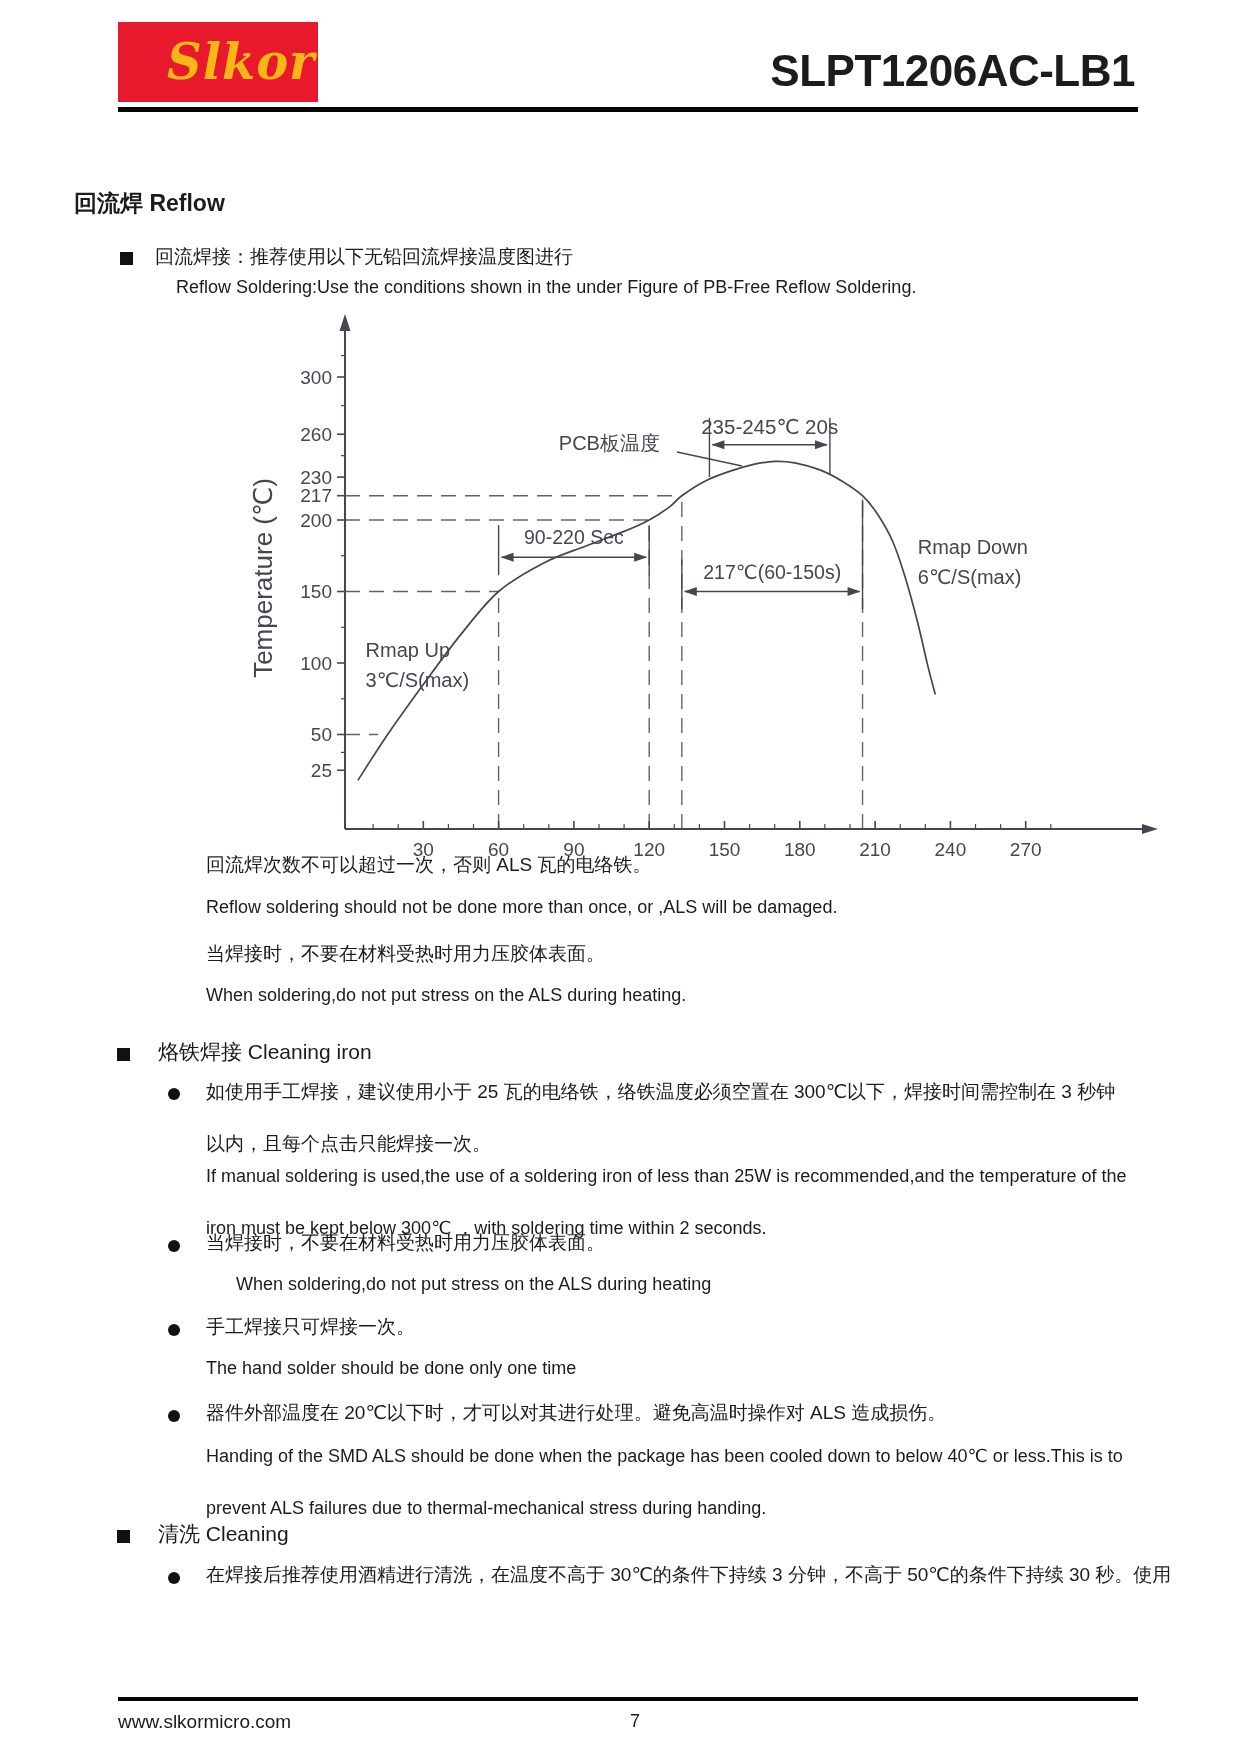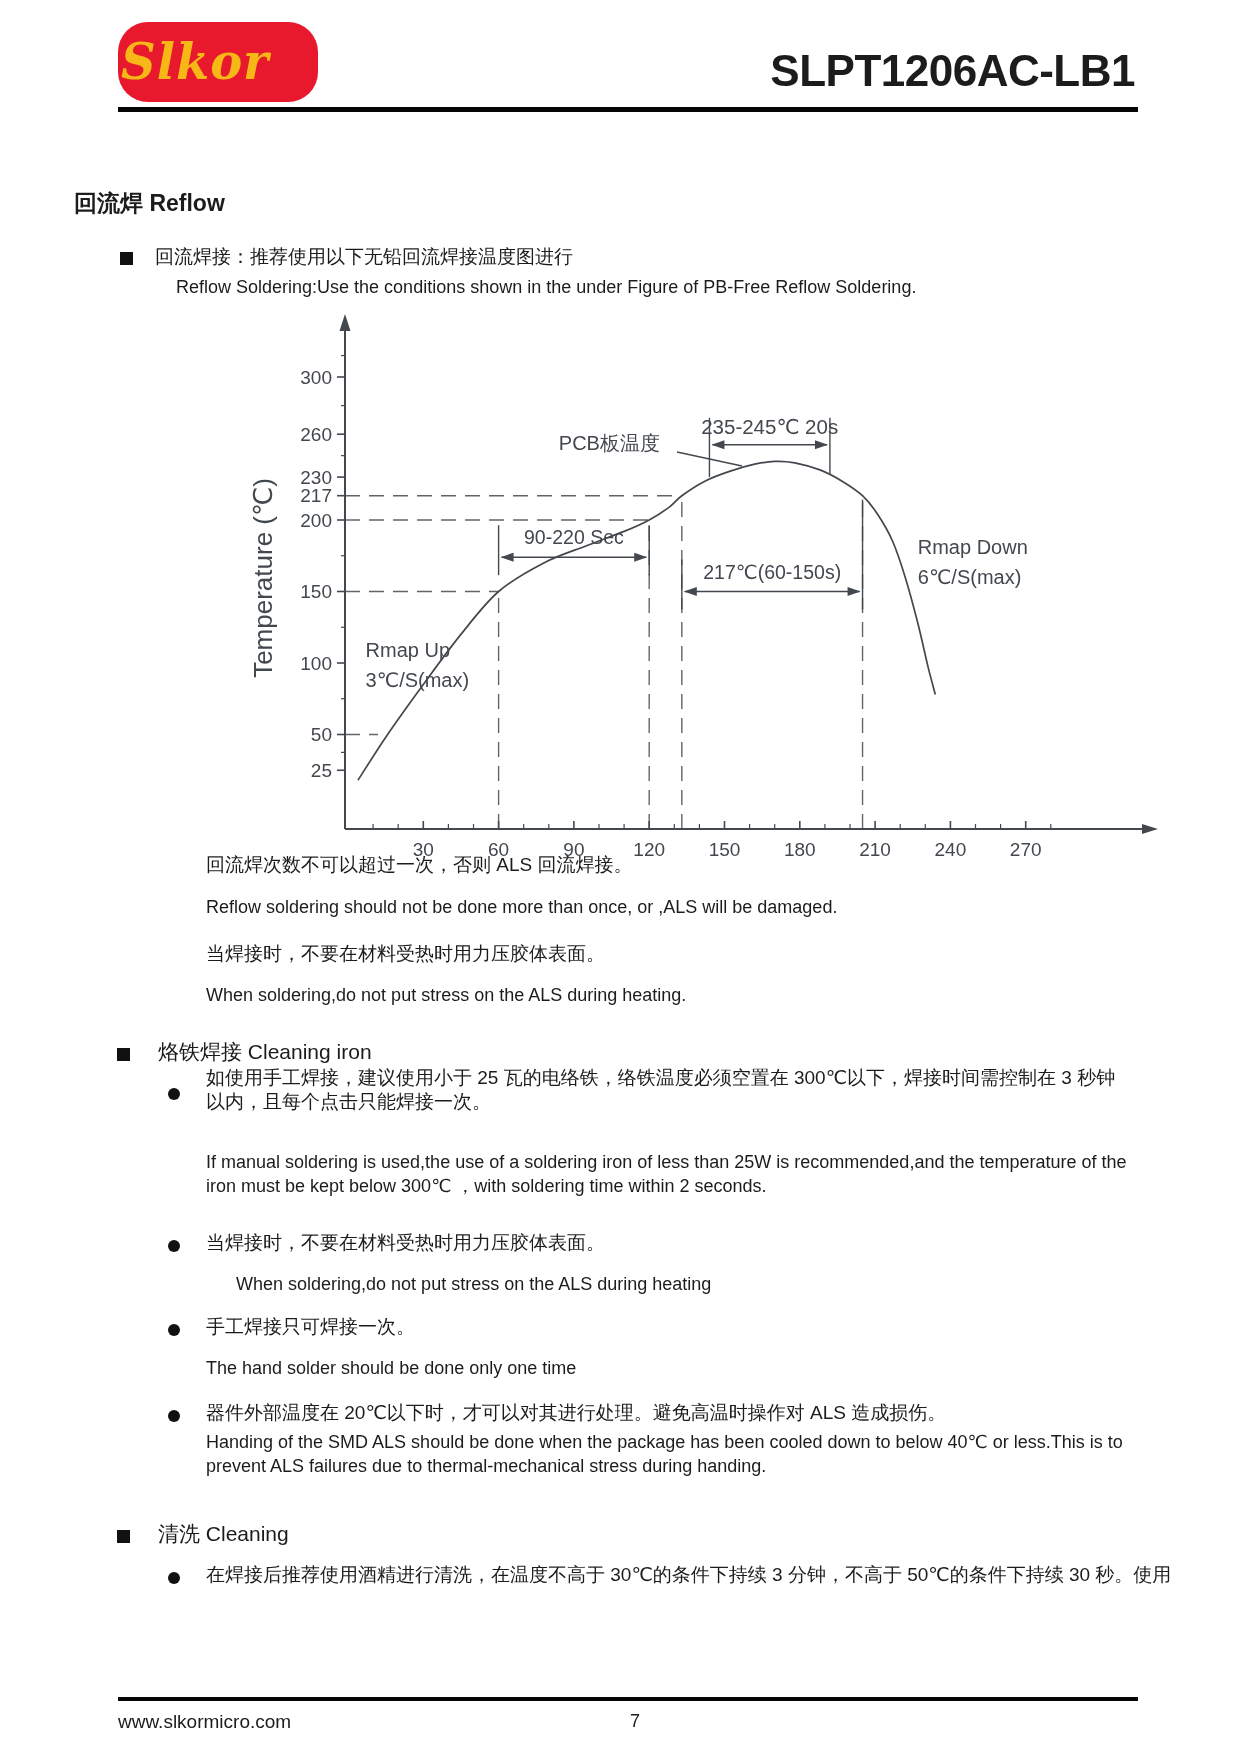--- a/index.html
+++ b/index.html
@@ -8,35 +8,35 @@
     width:1241px;height:1754px;
     margin:0 auto;
     background:#ffffff;
     font-family:"Liberation Sans","DejaVu Sans",sans-serif;
     color:#1c1c1c;
     overflow:hidden;
   }
   .abs{position:absolute;}
   
   .logo-box{left:118px;top:22px;width:200px;height:80px;background:#e8192c;
-    display:flex;align-items:center;justify-content:flex-start;border-radius:30px;}
+    display:flex;align-items:center;justify-content:flex-end;}
   .logo-text{
     font-family:"DejaVu Serif","Liberation Serif",serif;
     font-style:italic;font-weight:bold;font-size:50px;color:#f7b717;
     transform:scaleX(.96);letter-spacing:1px;line-height:1;}
   .part-number{right:106px;top:46px;font-size:44px;font-weight:bold;letter-spacing:-.5px;text-align:center;}
   .header-rule{left:118px;top:107px;width:1020px;height:5px;background:#050505;}
   
   .h1{left:74px;top:188px;font-size:23px;font-weight:bold;}
   .section-title{font-size:21px;}
   .sq{width:13px;height:13px;background:#111;}
   .dot{width:12px;height:12px;background:#111;border-radius:50%;}
   .cn{font-size:19px;}
   .en{font-size:18px;}
-  .para{line-height:24px;}
+  .para{line-height:52px;}
   .nowrap{white-space:nowrap;}
   
   .footer-rule{left:118px;top:1697px;width:1020px;height:4px;background:#050505;}
   .site{left:118px;top:1711px;font-size:19px;}
   .pageno{left:600px;top:1711px;width:70px;text-align:center;font-size:18px;}
   svg text{font-family:"Liberation Sans","DejaVu Sans",sans-serif;}
 </style>
 </head>
 <body>
 
@@ -149,21 +149,21 @@
       <line x1="709.4399999999999" y1="417.77000000000004" x2="709.4399999999999" y2="477" stroke="#43484e" stroke-width="1.4"></line>
       <line x1="829.92" y1="417.77000000000004" x2="829.92" y2="474" stroke="#43484e" stroke-width="1.4"></line>
       <line x1="712.4399999999999" y1="444.77000000000004" x2="826.92" y2="444.77000000000004" stroke="#43484e" stroke-width="1.5"></line>
       <polygon points="711.4399999999999,444.77000000000004 724.4399999999999,440.27000000000004 724.4399999999999,449.27000000000004" fill="#43484e"></polygon>
       <polygon points="827.92,444.77000000000004 814.92,440.27000000000004 814.92,449.27000000000004" fill="#43484e"></polygon>
       <text x="769.68" y="433.77000000000004" font-size="20.5" fill="#43484e" text-anchor="middle">235-245℃ 20s</text>
       <text x="558.8399999999999" y="450.21000000000004" font-size="20" fill="#43484e" text-anchor="start">PCB板温度</text>
       <line x1="677" y1="452" x2="742" y2="466" stroke="#43484e" stroke-width="1.3"></line>
     </svg>
 
-  <div class="abs cn" style="left:206px;top:852px;">回流焊次数不可以超过一次，否则 ALS  回流焊接。</div>
+  <div class="abs cn" style="left:206px;top:852px;">回流焊次数不可以超过一次，否则 ALS  瓦的电络铁。</div>
   <div class="abs en" style="left:206px;top:897px;">Reflow soldering should not be done more than once, or ,ALS will be damaged.</div>
   <div class="abs cn" style="left:206px;top:941px;">当焊接时，不要在材料受热时用力压胶体表面。</div>
   <div class="abs en" style="left:206px;top:985px;">When soldering,do not put stress on the ALS during heating.</div>
 
   <div class="abs sq" style="left:117px;top:1048px;"></div>
   <div class="abs section-title" style="left:158px;top:1038px;">烙铁焊接 Cleaning iron</div>
 
   <div class="abs dot" style="left:168px;top:1088px;"></div>
   <div class="abs cn para" style="left:206px;top:1066px;width:918px;">如使用手工焊接，建议使用小于 25 瓦的电络铁，络铁温度必须空置在 300℃以下，焊接时间需控制在 3 秒钟以内，且每个点击只能焊接一次。</div>
   <div class="abs en para" style="left:206px;top:1150px;width:926px;">If manual soldering is used,the use of a soldering iron of less than 25W is recommended,and the temperature of the iron must be kept below 300℃ ，with soldering time within 2 seconds.</div>

